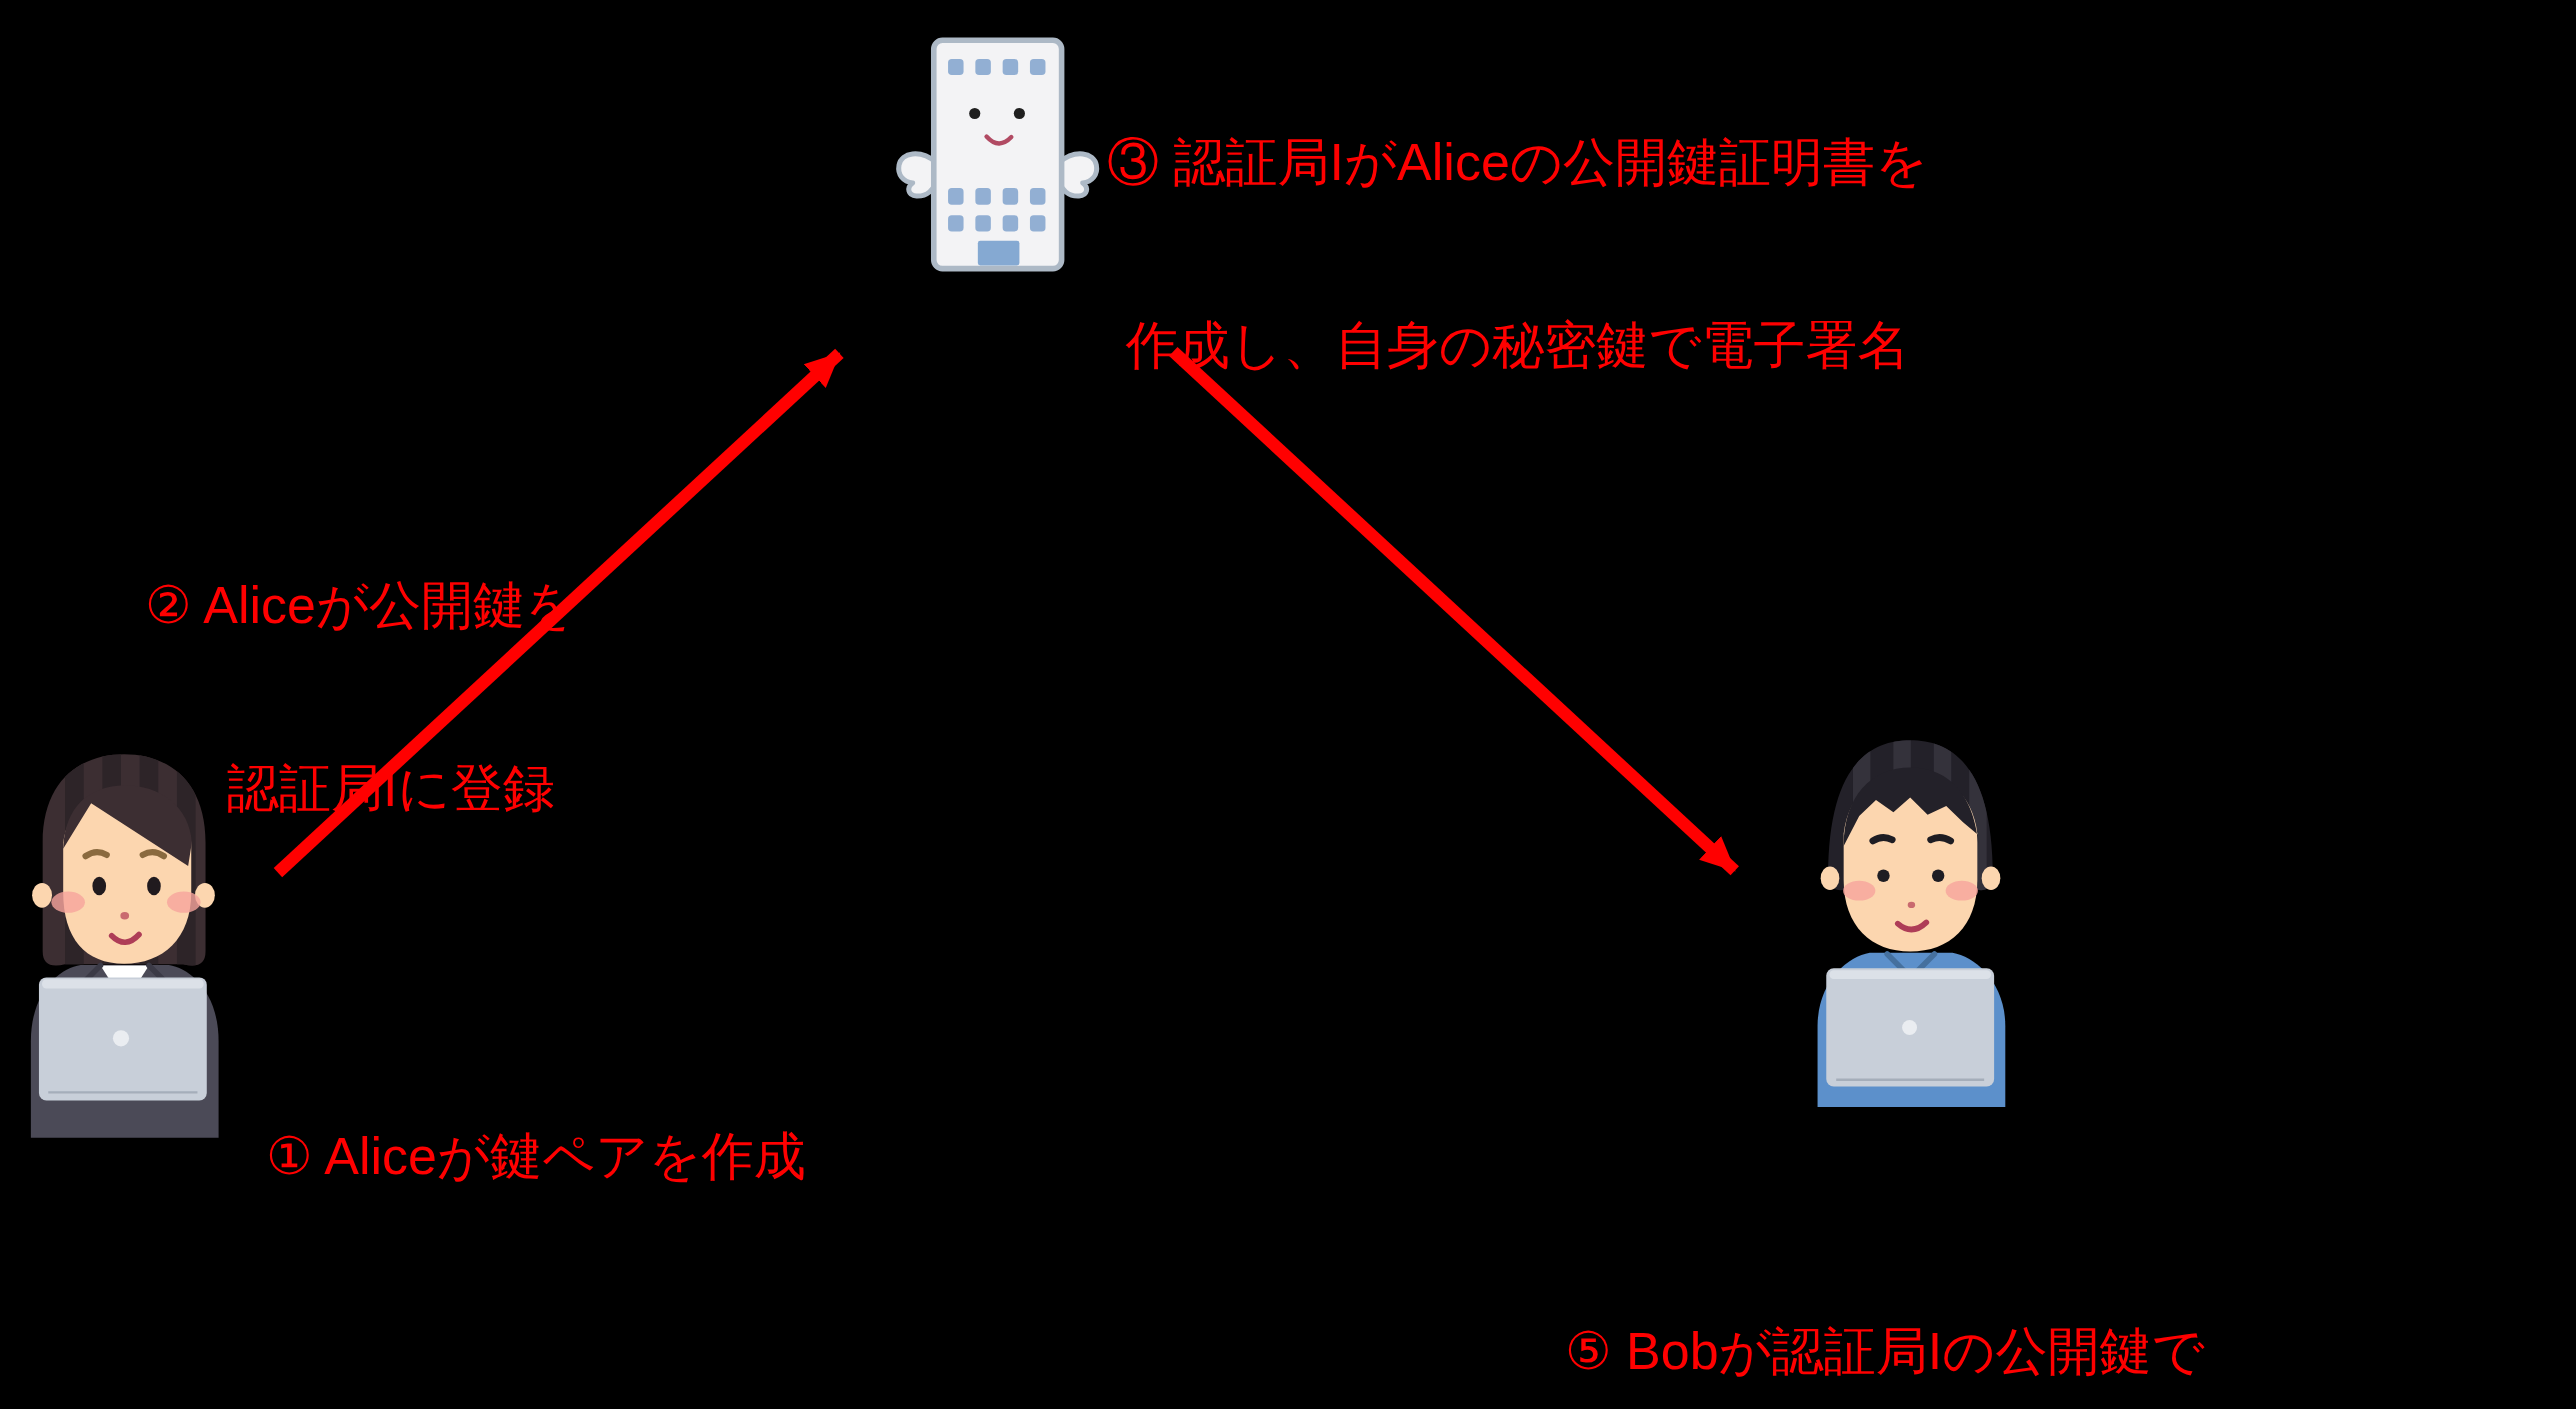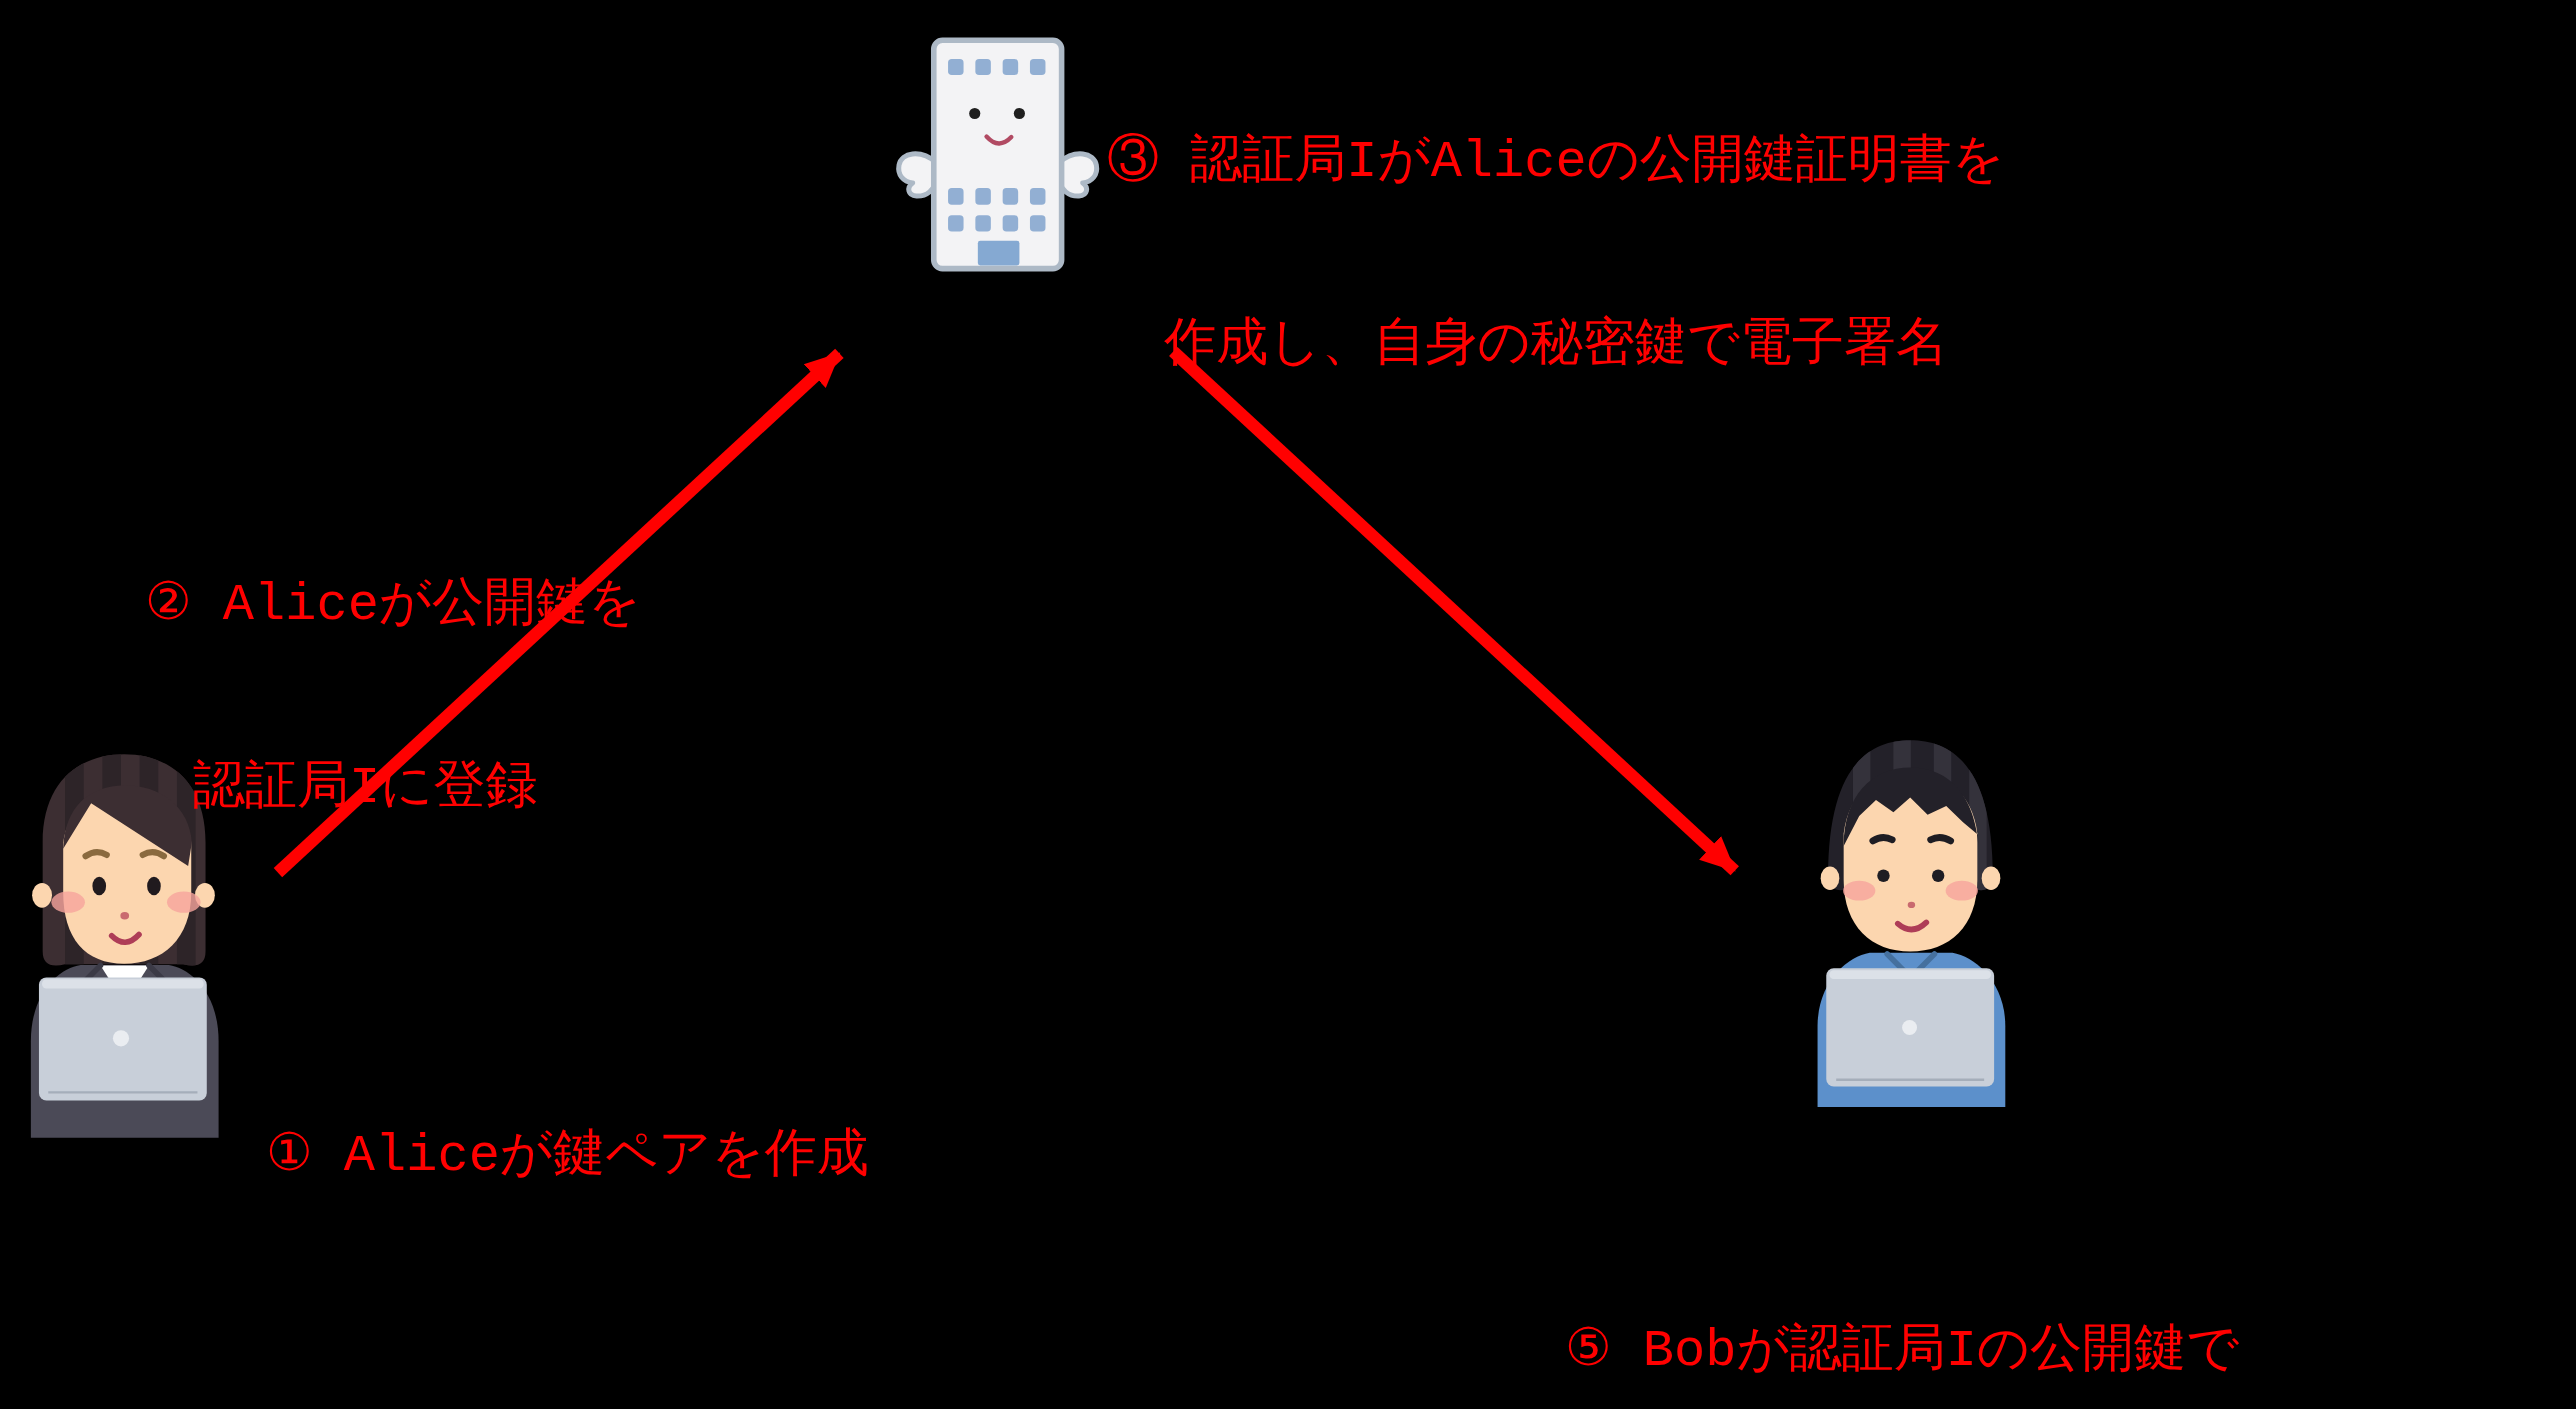--- a/index.html
+++ b/index.html
@@ -1,21 +1,21 @@
 <!DOCTYPE html>
 <html style="font-size:10px"><head>
 <meta charset="utf-8">
 <style>
   html,body{margin:0;padding:0;background:#000;}
   .stage{
     position:relative;
     width:2576px;height:1410px;
     background:#000;
     overflow:hidden;
-    font-family:Liberation Mono, monospace;
+    font-family:Liberation Sans, sans-serif;
   }
   .layer{position:absolute;left:0;top:0;}
   .step{
     position:absolute;
     color:#ff0000;
     font-size:52px;
     line-height:61px;
     white-space:pre;
     letter-spacing:0;
   }
@@ -139,21 +139,21 @@
     </g>
   </svg>
 
   <div class="step" style="left:1107px;top:10px;">
     <div class="line">③ 認証局IがAliceの公開鍵証明書を</div>
     <div class="line" style="text-align:center;">作成し、自身の秘密鍵で電子署名</div>
   </div>
 
   <div class="step" style="left:145px;top:453px;">
     <div class="line">② Aliceが公開鍵を</div>
-    <div class="line" style="margin-left:48px;">認証局Iに登録</div>
+    <div class="line" style="margin-left:82px;">認証局Iに登録</div>
   </div>
 
   <div class="step" style="left:1381px;top:384px;">
   </div>
 
   <div class="step" style="left:266px;top:1004px;">
     <div class="line">① Aliceが鍵ペアを作成</div>
   </div>
 
   <div class="step" style="left:1565px;top:1199px;">

